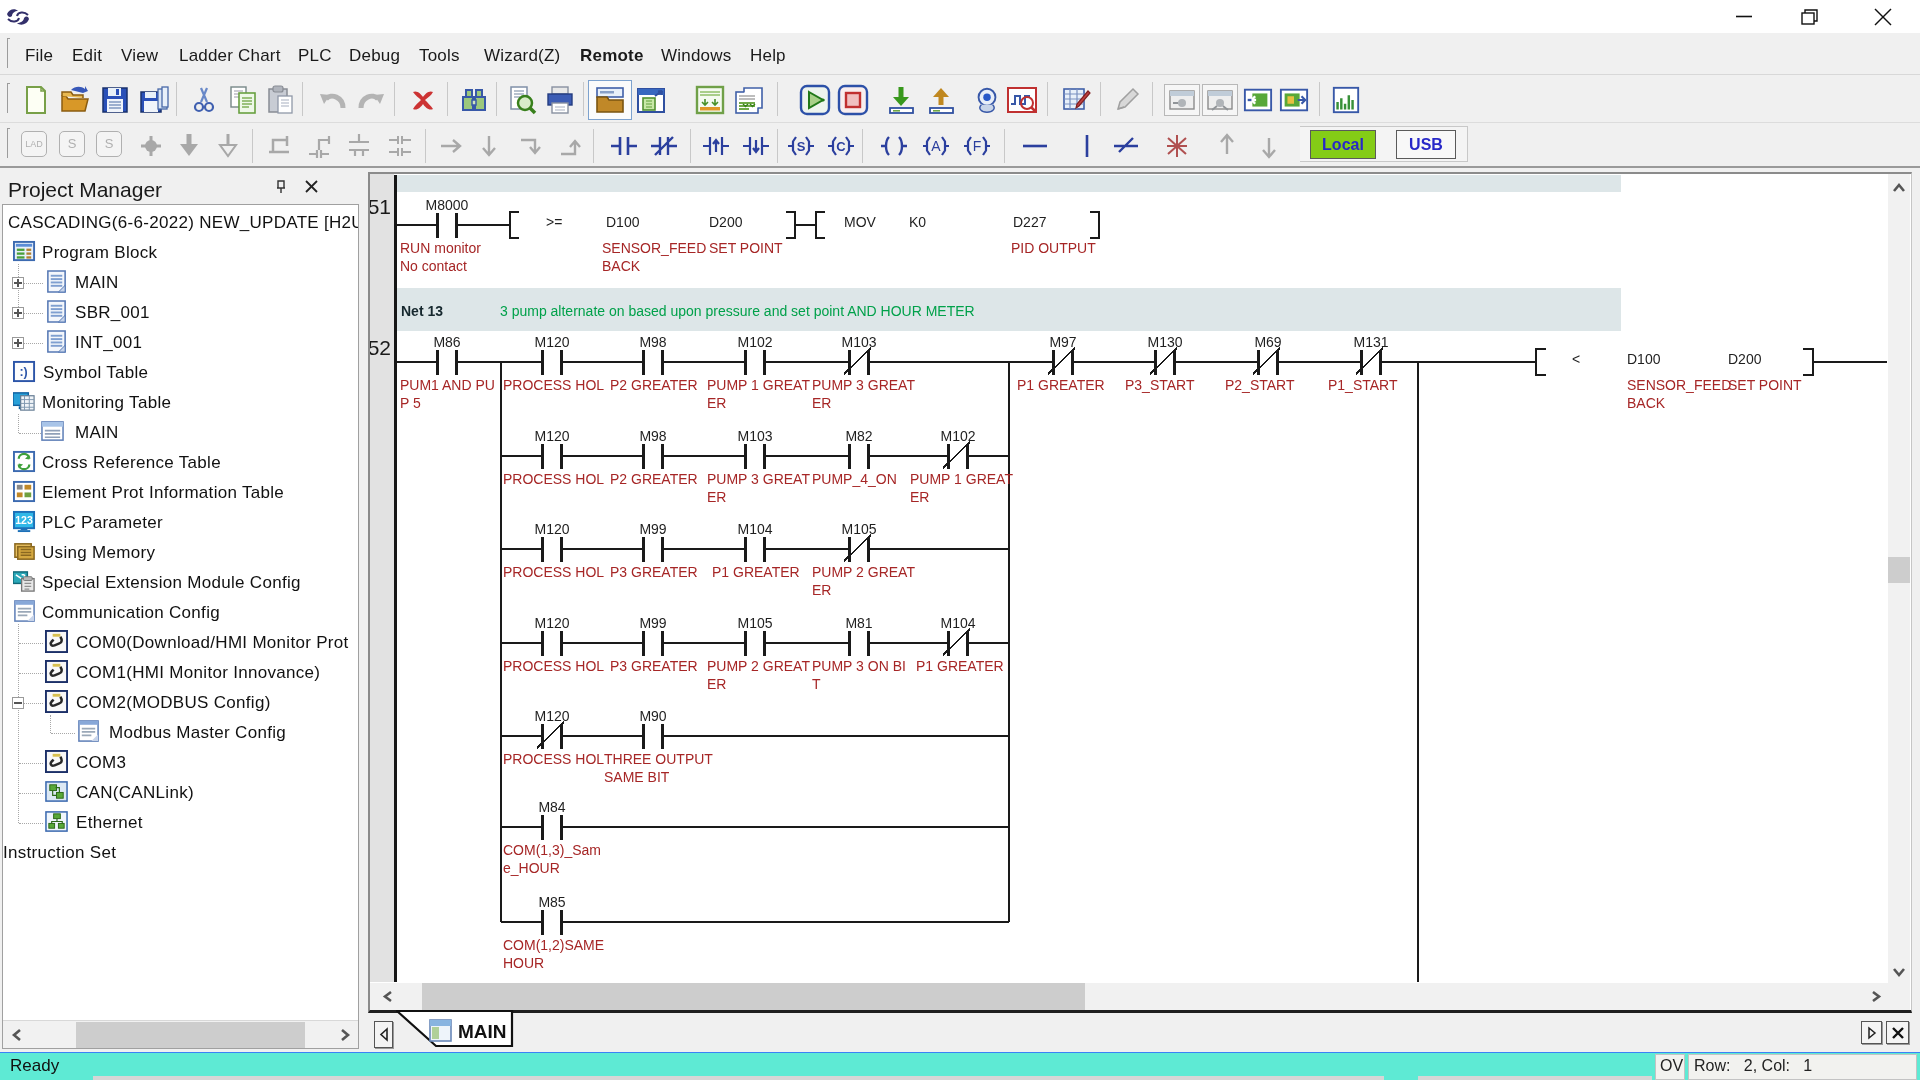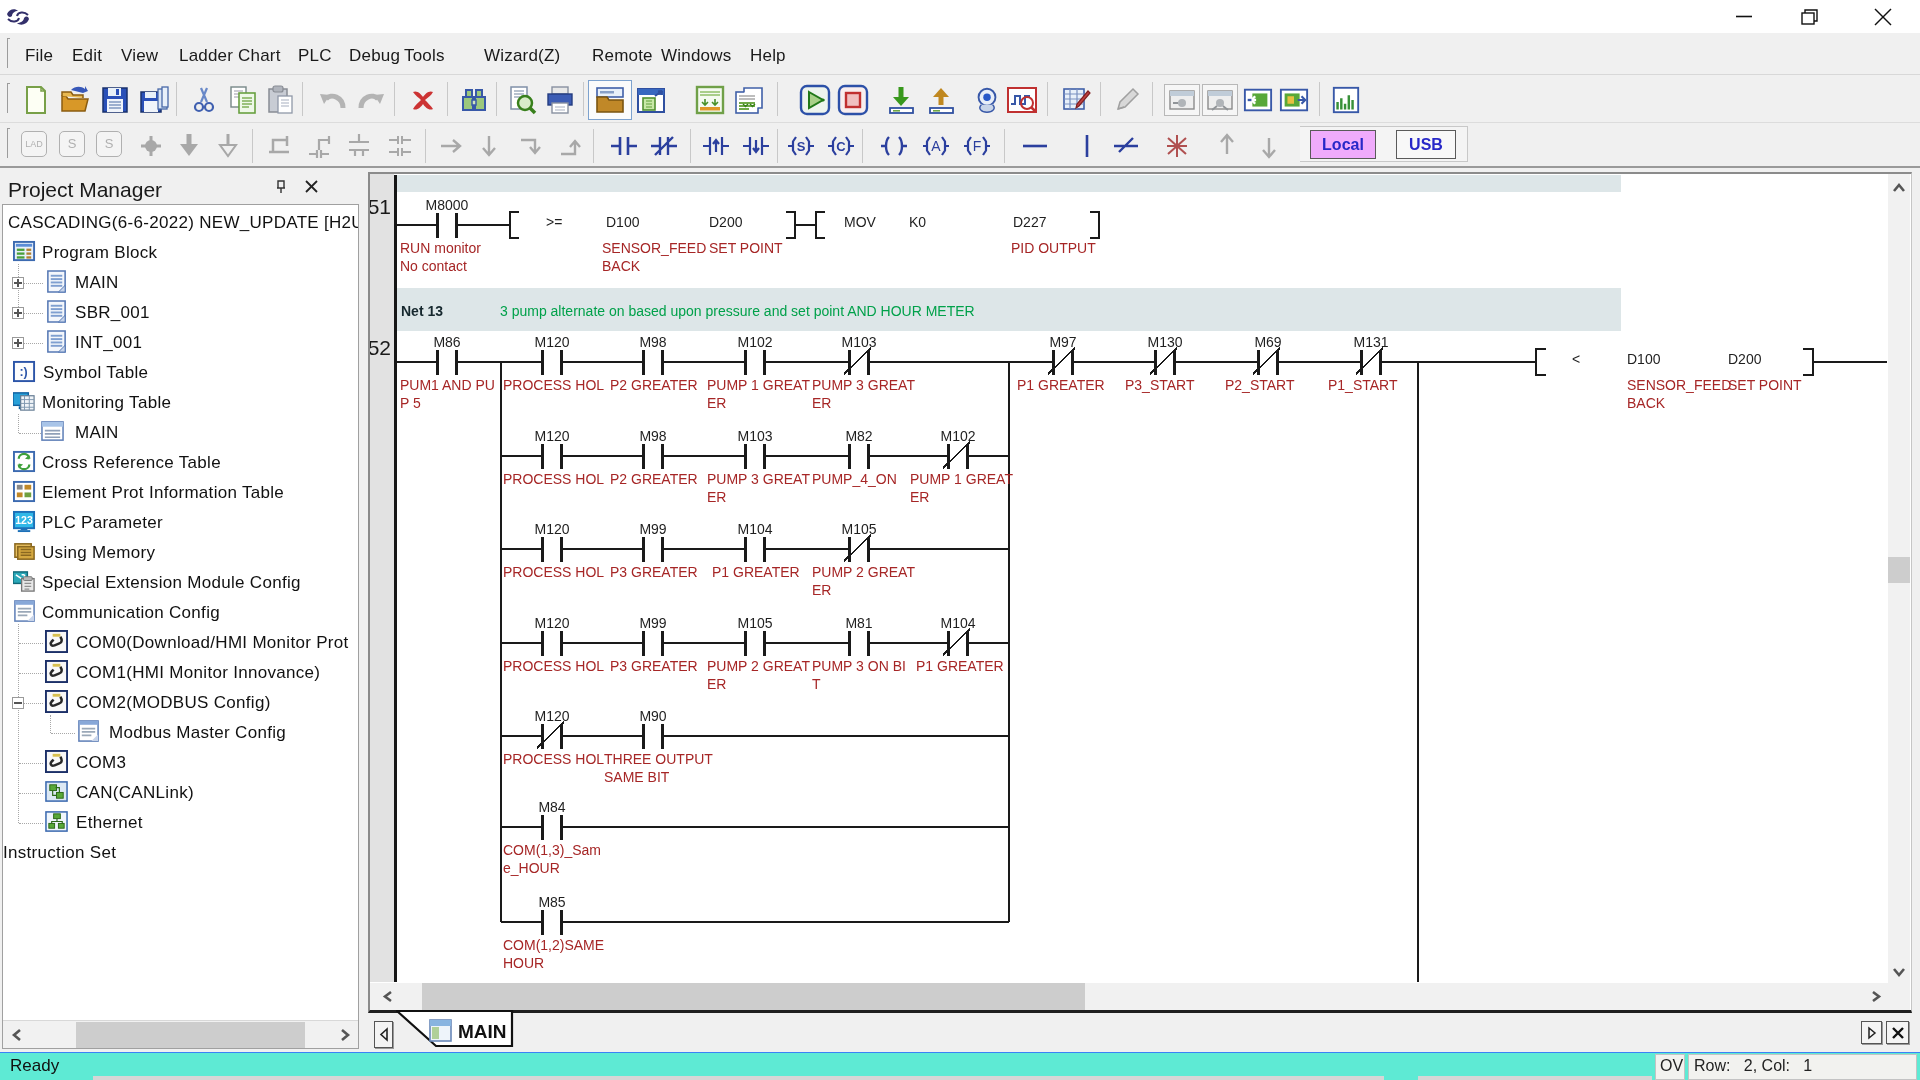--- a/index.html
+++ b/index.html
@@ -43,23 +43,23 @@
   </svg>
 </div>
 <div id="menubar">
   <div class="grip" style="left:7px; top:5px;"></div>
   <div class="mi" style="left:25px;">File</div>
   <div class="mi" style="left:72px;">Edit</div>
   <div class="mi" style="left:121px;">View</div>
   <div class="mi" style="left:179px;">Ladder Chart</div>
   <div class="mi" style="left:298px;">PLC</div>
   <div class="mi" style="left:349px;">Debug</div>
-  <div class="mi" style="left:404px;">Tools</div>
+  <div class="mi" style="left:419px;">Tools</div>
   <div class="mi" style="left:484px;">Wizard(Z)</div>
-  <div class="mi" style="left:592px;">Remote</div>
+  <div class="mi" style="left:580px;font-weight:bold;">Remote</div>
   <div class="mi" style="left:661px;">Windows</div>
   <div class="mi" style="left:750px;">Help</div>
 </div>
 
 <div id="toolbar1">
   <div class="grip" style="left:7px; top:7px;"></div>
 <svg style="position:absolute; left:20px; top:8px;" width="32" height="32" viewBox="0 0 32 32">
       <path d="M7,3 L21,3 L25,7 L25,29 L7,29 Z" fill="#fdfff4" stroke="#78a048" stroke-width="2"></path>
       <path d="M21,3 L21,7 L25,7" fill="none" stroke="#78a048" stroke-width="1.5"></path>
     </svg>
@@ -330,21 +330,21 @@
     <svg style="position:absolute; left:1160px; top:6px;" width="34" height="32" viewBox="0 0 34 32">
       <path d="M8,8 L26,24 M26,8 L8,24 M17,5 v22 M7,16 h20" stroke="#b05050" stroke-width="2"></path>
     </svg>
     <svg style="position:absolute; left:1211px; top:6px;" width="34" height="32" viewBox="0 0 34 32">
       <path d="M16,6 v18 M10,12 l6,-7 l6,7" fill="none" stroke="#a8a8a8" stroke-width="2.4"></path>
     </svg>
     <svg style="position:absolute; left:1253px; top:6px;" width="34" height="32" viewBox="0 0 34 32">
       <path d="M16,8 v18 M10,20 l6,7 l6,-7" fill="none" stroke="#a8a8a8" stroke-width="2.4"></path>
     </svg>
     <div style="position:absolute; left:1300px; top:2px; width:168px; height:36px; border:1px solid #c8c8c8; border-left:none; background:#f4f4f4;"></div>
-    <div style="position:absolute; left:1310px; top:6px; width:66px; height:29px; border:1.6px solid #5a5a5a; background:#f0abfc; font-size:16px; font-weight:bold; color:#2828c8; text-align:center; line-height:27px;">Local</div>
+    <div style="position:absolute; left:1310px; top:6px; width:66px; height:29px; border:1.6px solid #5a5a5a; background:#84cc16; font-size:16px; font-weight:bold; color:#2828c8; text-align:center; line-height:27px;">Local</div>
     <div style="position:absolute; left:1396px; top:6px; width:60px; height:29px; border:1.6px solid #5a5a5a; background:#f8f8f8; font-size:16px; font-weight:bold; color:#2828c8; text-align:center; line-height:27px;">USB</div>
 </div>
 <div id="content"></div>
 <div id="pptitle">Project Manager</div>
 <svg class="abs" style="left:272px; top:179px;" width="50" height="16" viewBox="0 0 50 16">
   <path d="M6,2 L12,2 L12,9 L6,9 Z M5,9 L13,9 M9,9 L9,14" stroke="#333" stroke-width="1.4" fill="none"></path>
   <line x1="34" y1="2" x2="45" y2="13" stroke="#222" stroke-width="1.8"></line>
   <line x1="45" y1="2" x2="34" y2="13" stroke="#222" stroke-width="1.8"></line>
 </svg>
 <div id="ppbox">

